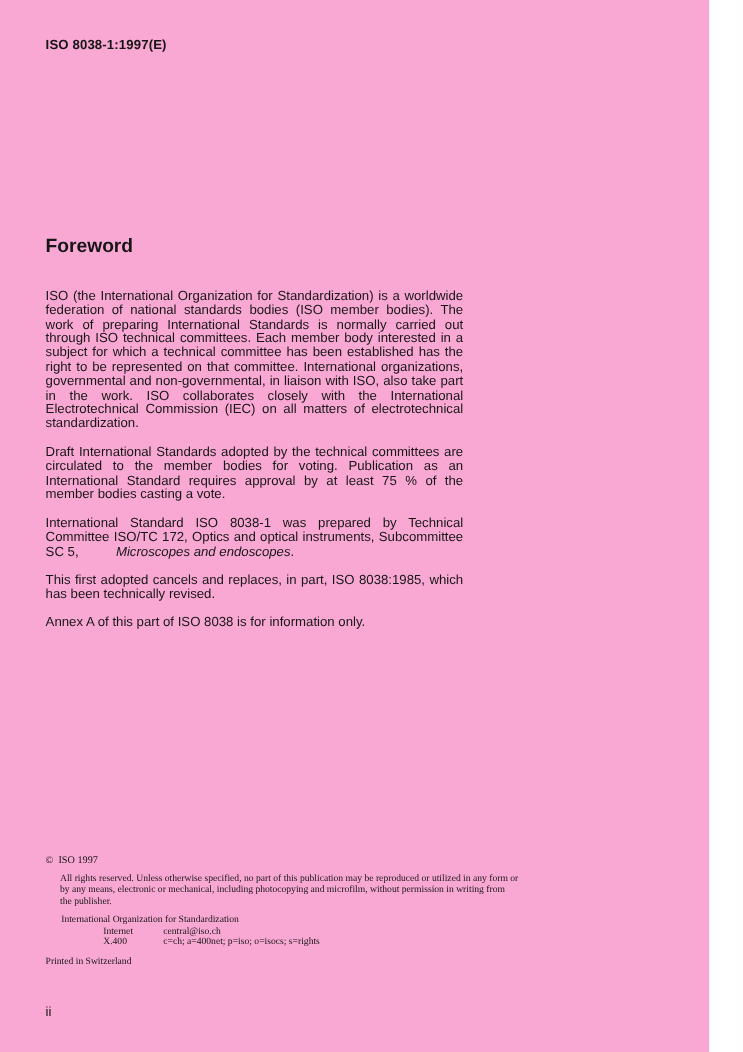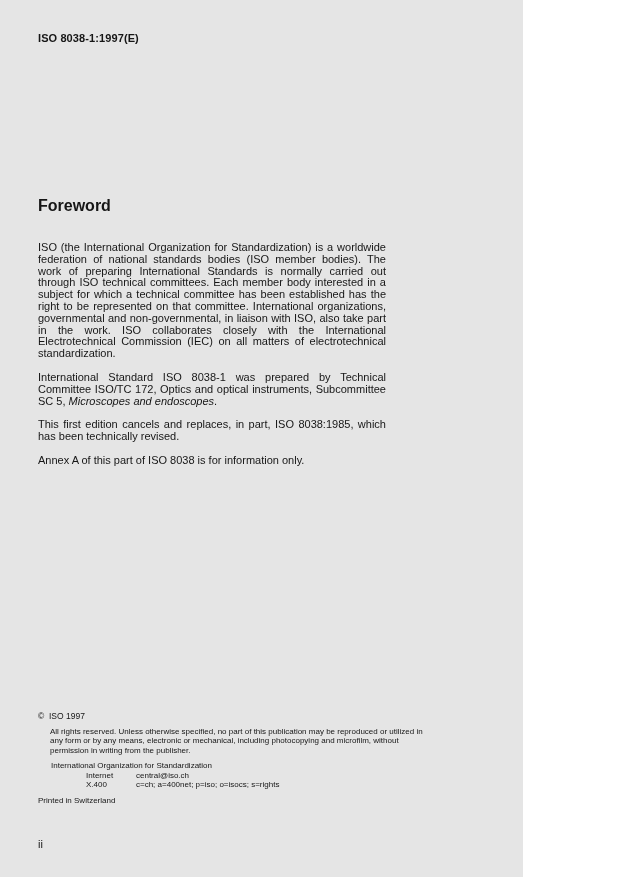--- a/index.html
+++ b/index.html
@@ -2,23 +2,23 @@
 <html><head>
 <meta charset="utf-8">
 <style>
   html, body {
     margin: 0;
     padding: 0;
     background: #ffffff;
   }
   .page {
     position: relative;
-    width: 523px;
+    width: 591px;
     height: 877px;
-    background: #e5e5e5;
+    background: #f9a8d4;
     font-family: "Liberation Sans", sans-serif;
     color: #161616;
     overflow: hidden;
   }
   .doc-header {
     position: absolute;
     left: 38px;
     top: 32px;
     font-size: 11px;
     font-weight: 700;
@@ -39,20 +39,21 @@
     font-size: 11px;
     line-height: 11.8px;
     text-align: justify;
     margin: 0 0 12px 0;
   }
   .footer {
     position: absolute;
     left: 38px;
     top: 711px;
     width: 395px;
+    font-family: Liberation Serif, serif;
   }
   .copyright {
     font-size: 8.5px;
     white-space: pre-wrap;
     margin: 0 0 6px 0;
   }
   .rights {
     font-size: 8px;
     line-height: 9.4px;
     margin: 0 0 6px 12px;
@@ -83,24 +84,25 @@
 
 <div class="page">
 
   <div class="doc-header">ISO 8038-1:1997(E)</div>
 
   <div class="content">
     <h1 class="title">Foreword</h1>
 
     <p class="para">ISO (the International Organization for Standardization) is a worldwide federation of national standards bodies (ISO member bodies). The work of preparing International Standards is normally carried out through ISO technical committees. Each member body interested in a subject for which a technical committee has been established has the right to be represented on that committee. International organizations, governmental and non-governmental, in liaison with ISO, also take part in the work. ISO collaborates closely with the International Electrotechnical Commission (IEC) on all matters of electrotechnical standardization.</p>
 
+    <p class="para">Draft International Standards adopted by the technical committees are circulated to the member bodies for voting. Publication as an International Standard requires approval by at least 75 % of the member bodies casting a vote.</p>
 
-    <p class="para"><span>International Standard ISO 8038-1 was prepared by Technical Committee ISO/TC 172, </span><span style="">Optics and optical instruments</span><span>, Subcommittee SC 5, </span><span style="font-style: italic;">Microscopes and endoscopes</span><span>.</span></p>
+    <p class="para"><span>International Standard ISO 8038-1 was prepared by Technical Committee ISO/TC 172, </span><span style="">Optics and optical instruments</span><span>, Subcommittee SC 5, </span><span style="font-style: italic; margin-left: 28px;">Microscopes and endoscopes</span><span>.</span></p>
 
-    <p class="para">This first edition cancels and replaces, in part, ISO 8038:1985, which has been technically revised.</p>
+    <p class="para">This first adopted cancels and replaces, in part, ISO 8038:1985, which has been technically revised.</p>
 
     <p class="para">Annex A of this part of ISO 8038 is for information only.</p>
   </div>
 
   <div class="footer">
     <div class="copyright">©  ISO 1997</div>
 
     <p class="rights">All rights reserved. Unless otherwise specified, no part of this publication may be reproduced or utilized in any form or by any means, electronic or mechanical, including photocopying and microfilm, without permission in writing from the publisher.</p>
 
     <div class="address">

